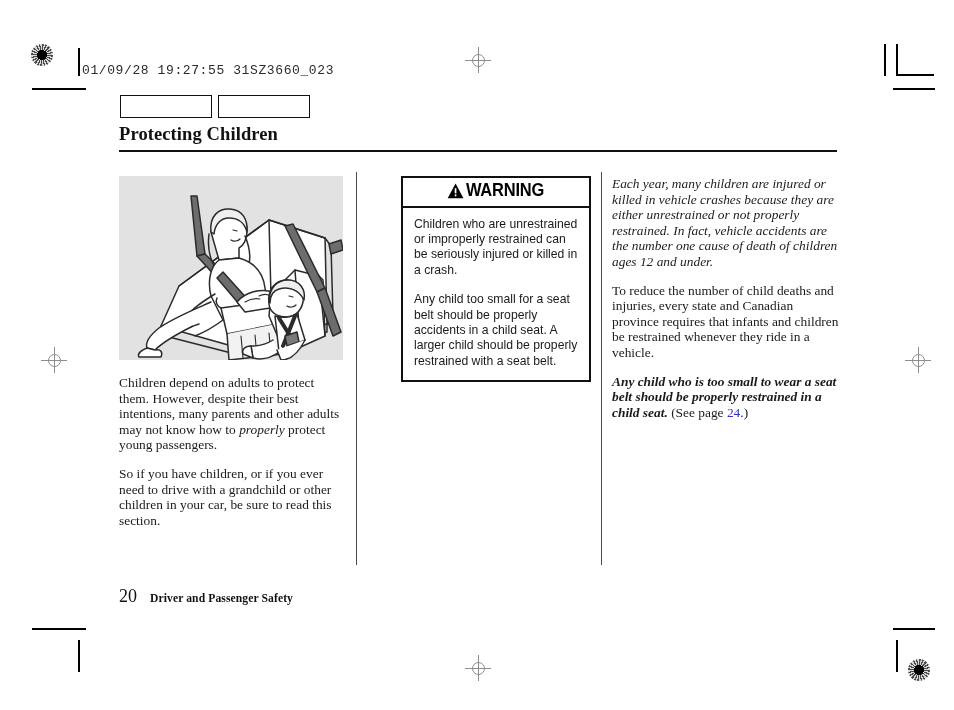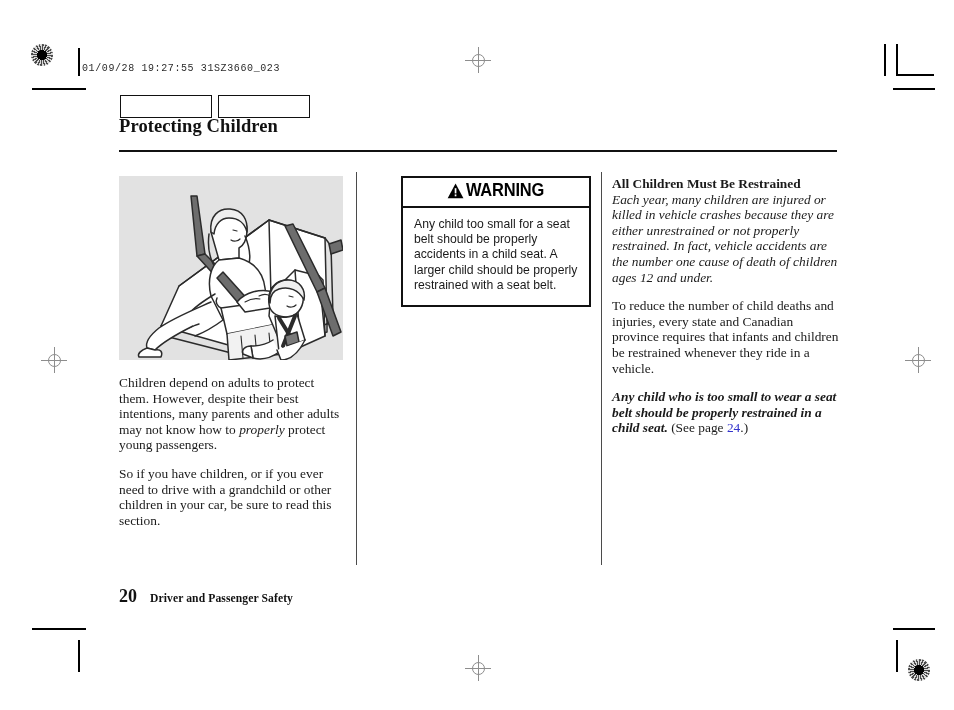--- a/index.html
+++ b/index.html
@@ -37,39 +37,39 @@
     position: absolute; left: 50%; top: 50%;
     width: 13px; height: 13px; margin: -6.5px 0 0 -6.5px;
     border: 1px solid #8d8d8d; border-radius: 50%;
   }
 
   
   .scan-stamp {
     position: absolute;
     left: 82px; top: 63px;
     font-family: "Liberation Mono", monospace;
-    font-size: 10px;
+    font-size: 13px;
     letter-spacing: 0.6px;
     color: #2b2b2b;
     white-space: nowrap;
   }
 
   
   .page { position: absolute; left: 0; top: 0; width: 954px; height: 710px; }
 
   .tab-row { position: absolute; left: 120px; top: 95px; display: flex; gap: 6px; }
   .tab-box {
     width: 92px; height: 23px;
     border: 1.6px solid #111;
     background: #fff;
   }
 
   .page-title {
     position: absolute;
-    left: 119px; top: 116px;
+    left: 119px; top: 124px;
     font-size: 18.5px;
     font-weight: bold;
     letter-spacing: 0.1px;
     color: #111;
   }
   .title-rule {
     position: absolute;
     left: 119px; top: 150px;
     width: 718px; height: 1.7px;
     background: #111;
@@ -142,21 +142,21 @@
     font-family: "Liberation Sans", sans-serif;
     font-size: 12.2px;
     line-height: 15.4px;
     color: #1a1a1a;
   }
   .warn-body p { margin: 0; }
   .warn-body p + p { margin-top: 14px; }
 
   
   .footer { position: absolute; left: 119px; top: 586px; display: flex; align-items: baseline; }
-  .footer .pageno { font-size: 18px; font-weight: bold; color: #111; }
+  .footer .pageno { font-size: 18px; font-weight: normal; color: #111; }
   .footer .sect {
     font-size: 11.6px;
     font-weight: bold;
     color: #111;
     margin-left: 13px;
     letter-spacing: 0.1px;
   }
 </style>
 </head>
 <body>
@@ -295,27 +295,27 @@
         <span class="warn-head-inner">
           <svg class="warn-tri" width="18" height="16" viewBox="0 0 18 16" xmlns="http://www.w3.org/2000/svg">
             <path d="M9 0.5 L17.4 15.3 L0.6 15.3 Z" fill="#000"></path>
             <rect x="8.1" y="5.2" width="1.8" height="5.2" fill="#fff"></rect>
             <rect x="8.1" y="11.4" width="1.8" height="1.9" fill="#fff"></rect>
           </svg>
           <span>WARNING</span>
         </span>
       </div>
       <div class="warn-body">
+        <p>Children who are unrestrained or improperly restrained can be seriously injured or killed in a crash.</p>
         <p>Any child too small for a seat belt should be properly accidents in a child seat. A larger child should be properly restrained with a seat belt.</p>
       </div>
     </div>
   </div>
 
   <div class="col col-right">
-    <h3 class="sub">All Children Must Be Restrained</h3>
     <p class="body" style="margin-top:0;font-style:italic;">Each year, many children are injured or killed in vehicle crashes because they are either unrestrained or not properly restrained. In fact, vehicle accidents are the number one cause of death of children ages 12 and under.</p>
     <p class="body">To reduce the number of child deaths and injuries, every state and Canadian province requires that infants and children be restrained whenever they ride in a vehicle.</p>
 
     <p class="lead-in">
       <span>Any child who is too small to wear a seat belt should be properly restrained in a child seat.</span><span class="plain"> (See page </span><span class="pageref">24</span><span class="plain">.)</span>
     </p>
 
   </div>
 
   <div class="footer">

